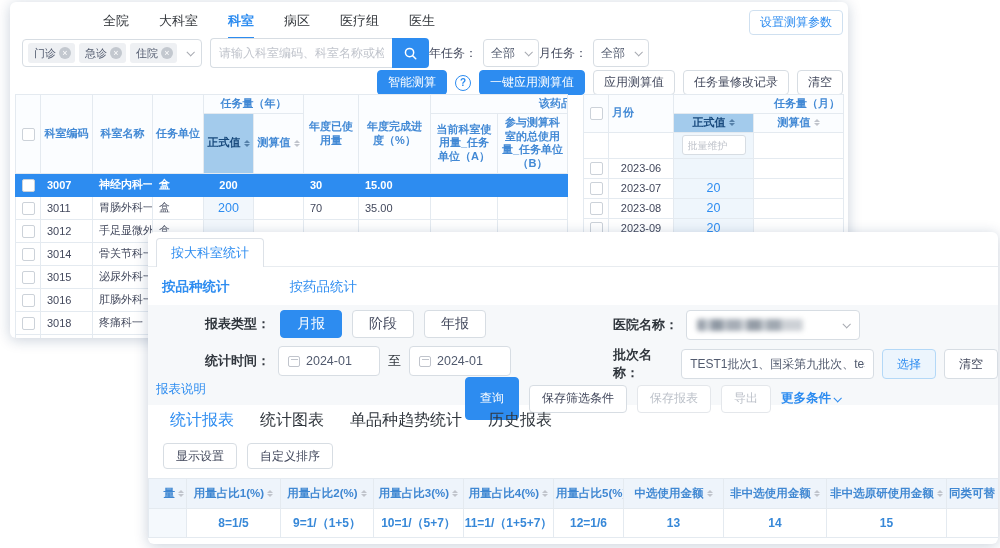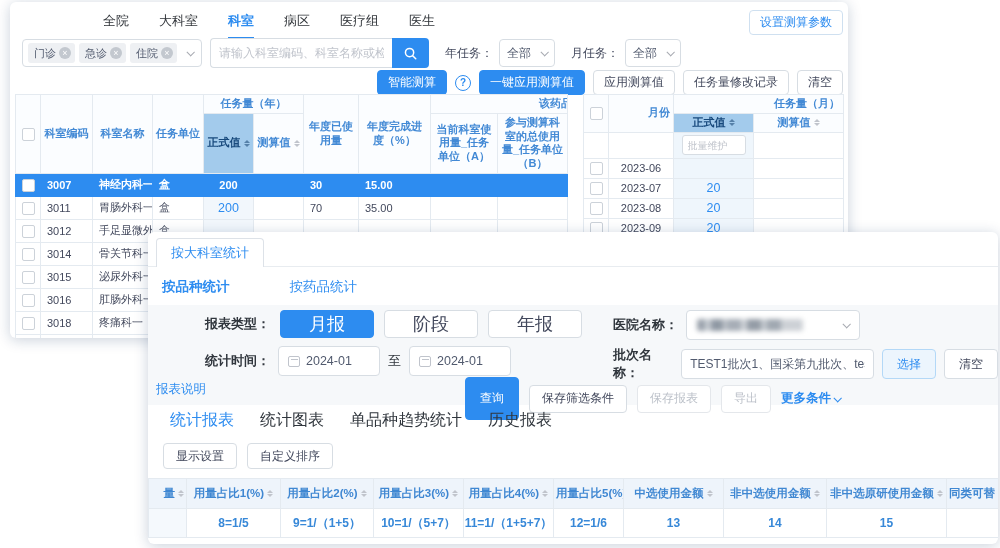--- a/index.html
+++ b/index.html
@@ -25,21 +25,21 @@
   .tagbox{display:flex;align-items:center;border:1px solid #d7dde3;border-radius:4px;height:28px;padding:0 8px 0 5px;gap:4px}
   .tag{display:inline-flex;align-items:center;background:#eef0f3;border-radius:3px;height:20px;padding:0 4px 0 6px;font-size:11px;color:#515a6e;gap:3px}
   .tagx{width:12px;height:12px;border-radius:50%;background:#c3c8cf;color:#fff;font-size:9px;line-height:12px;text-align:center;cursor:pointer}
   .tagx::after{content:"×"}
   .chev{display:inline-block;width:6px;height:6px;border-right:1.4px solid #a8abb2;border-bottom:1.4px solid #a8abb2;transform:rotate(45deg) translateY(-1px)}
   .chev.blue{border-color:#2d8cf0}
   .search-wrap{display:flex;margin-left:8px}
   .search-wrap input{width:182px;height:30px;border:1px solid #d7dde3;border-right:none;border-radius:4px 0 0 4px;padding:0 8px;font-size:12px;color:#515a6e;outline:none}
   .search-wrap input::placeholder{color:#c0c4cc}
   .search-btn{width:37px;height:30px;background:#2d8cf0;border:none;border-radius:0 4px 4px 0;display:flex;align-items:center;justify-content:center;cursor:pointer}
-  .sel-label{margin-left:16px;color:#42485c}
+  .sel-label{color:#42485c}
   .mini-select{display:inline-flex;align-items:center;justify-content:space-between;border:1px solid #d7dde3;border-radius:4px;height:28px;width:56px;padding:0 7px;margin-left:6px;color:#515a6e;cursor:pointer}
   .toolbar{position:absolute;right:5px;top:68px;display:flex;align-items:center;gap:8px}
   .toolbar .btn{height:25px;padding:0 10px}
   .qicon{width:16px;height:16px;border:1.4px solid #2d8cf0;border-radius:50%;color:#2d8cf0;font-size:10px;font-weight:bold;display:flex;align-items:center;justify-content:center;cursor:pointer}
   .qicon::after{content:"?"}
 
   table.grid{border-collapse:collapse;table-layout:fixed;font-size:11px;background:#fff}
   table.grid th,table.grid td{border:1px solid #e4eaf0;overflow:hidden;white-space:nowrap}
   table.grid th{color:#4289d5;font-weight:bold;background:#fbfdff;padding:2px 3px;word-break:break-all;white-space:normal;line-height:1.25}
   table.grid td{padding:0 6px;height:23px;color:#42485c}
@@ -69,21 +69,21 @@
   
   .win-tabstrip{position:absolute;left:0;top:6px;width:100%;height:29px;border-bottom:1px solid #e8ecf0}
   .win-tab{position:absolute;left:8px;top:0;height:29px;padding:0 14px;border:1px solid #dde2e8;border-bottom:none;border-radius:4px 4px 0 0;
            display:flex;align-items:center;font-size:13px;color:#2d8cf0;background:#fff;cursor:pointer}
   .sub-tabs{position:absolute;left:14px;top:46px;display:flex;gap:60px;font-size:13.5px}
   .sub-tab{color:#2d8cf0;cursor:pointer;padding-bottom:9px}
   .sub-tab.active{font-weight:bold;border-bottom:3px solid #2d8cf0}
   .form-bg{position:absolute;left:0;top:73px;width:100%;height:100px;background:#f6f8fa}
   .form-label{font-size:13px;font-weight:bold;color:#30363d}
   .frow{position:absolute;display:flex;align-items:center}
-  .type-btn{height:28px;padding:0 28px;font-size:18px}
+  .type-btn{height:28px;padding:0 16px;font-size:14px}
   .date-input{display:flex;align-items:center;gap:6px;background:#fff;border:1px solid #d7dde3;border-radius:4px;height:30px;width:102px;padding:8px 9px;font-size:12.5px;color:#515a6e;cursor:pointer}
   .cal{display:inline-block;width:12px;height:11px;border:1.3px solid #c0c4cc;border-radius:2px;position:relative}
   .cal::before{content:"";position:absolute;left:1.5px;right:1.5px;top:2px;height:1.2px;background:#c0c4cc}
   .hosp-select{display:flex;align-items:center;justify-content:space-between;background:#fff;border:1px solid #d7dde3;border-radius:4px;height:30px;width:174px;padding:0 10px;cursor:pointer}
   .redact{width:106px;height:12px;border-radius:2px;filter:blur(2.5px);
           background:linear-gradient(90deg,#9aa2ac 0 8px,#c7ccd2 8px 14px,#8f98a3 14px 26px,#c2c7cd 26px 30px,#a6adb6 30px 44px,#ced2d7 44px 50px,#949ca6 50px 64px,#c4c9cf 64px 70px,#a0a8b1 70px 84px,#cdd1d6 84px 106px)}
   .batch-input{width:207px;height:30px;border:1px solid #d7dde3;border-radius:4px;padding:0 8px;font-size:12px;color:#515a6e;background:#fff;outline:none}
   .link{color:#2d8cf0;font-size:12.5px;cursor:pointer}
   .link.bold{font-weight:bold}
   .view-tabs{position:absolute;left:22px;top:178px;display:flex;gap:26px;font-size:16px;color:#30363d}
@@ -301,21 +301,21 @@
     <table class="grid" id="month-table">
       <colgroup>
           <col style="width:25px">
           <col style="width:65px">
           <col style="width:80px">
           <col style="width:90px">
         </colgroup>
       <thead>
         <tr>
           <th rowspan="2" style="text-align:center"><span class="cb"></span></th>
-          <th rowspan="2" style="text-align:right">月份</th>
+          <th rowspan="2" style="text-align:left">月份</th>
           <th colspan="2" style="text-align:right">任务量（月）</th>
         </tr>
         <tr>
           <th class="off-h" style="text-align:center"><span>正式值</span><span class="caret">
                 <i class="up"></i>
                 <i class="down"></i>
               </span></th>
           <th style="text-align:center"><span>测算值</span><span class="caret">
                 <i class="up"></i>
                 <i class="down"></i>

